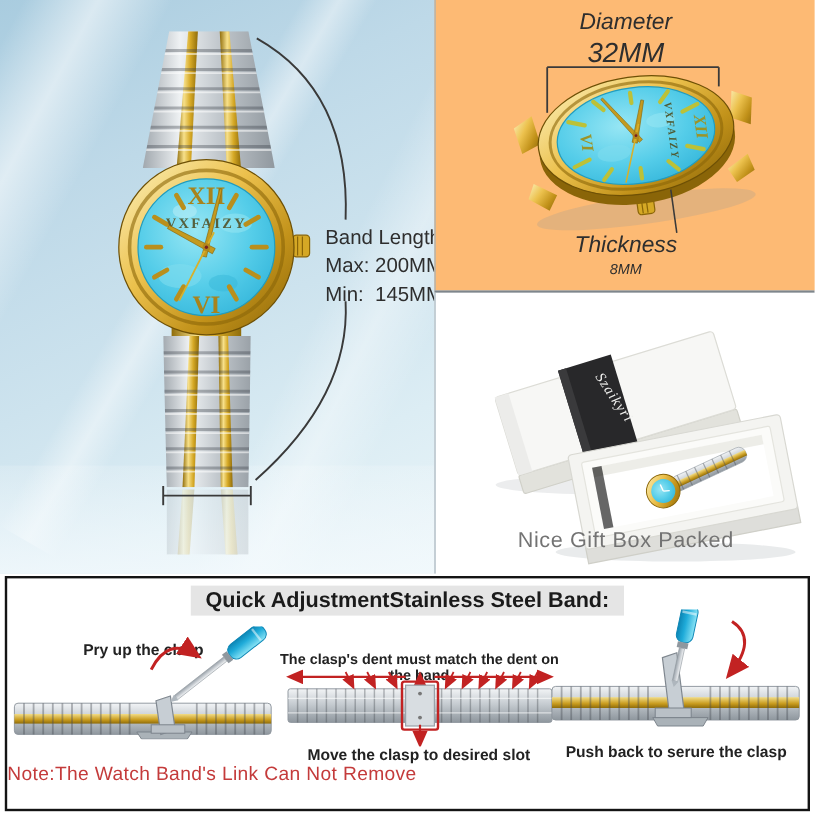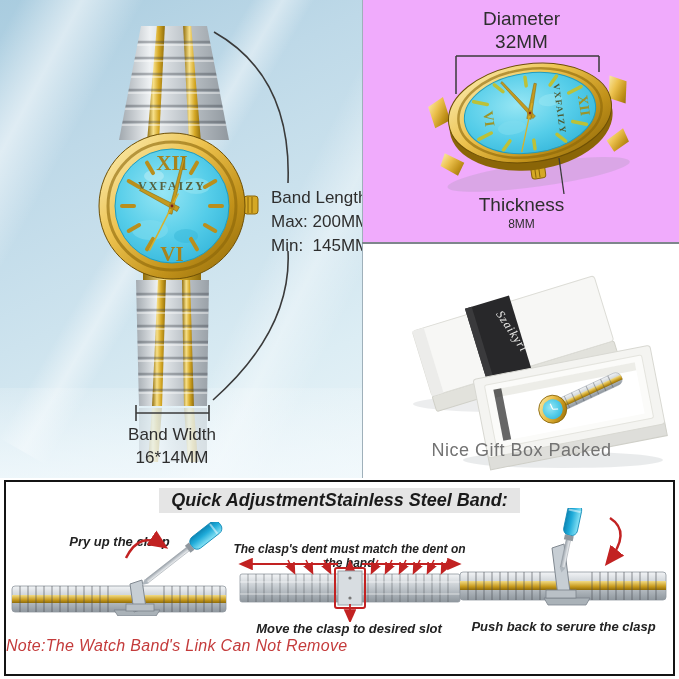--- a/index.html
+++ b/index.html
@@ -13,34 +13,34 @@
   .ray2{left:140px;top:-90px;width:55px;height:580px;transform:rotate(30deg);opacity:.8;}
   .ray3{left:255px;top:-30px;width:95px;height:640px;transform:rotate(26deg);opacity:.7;}
   .floor{position:absolute;left:0;top:388px;width:100%;height:90px;
     background:linear-gradient(to bottom,rgba(255,255,255,.15),rgba(244,250,253,.75));}
   .watch-left-svg{position:absolute;left:0;top:0;}
   .band-length-text{position:absolute;left:271px;top:186px;font-size:17px;line-height:24px;
     color:#2e2e2e;white-space:nowrap;}
   .band-width-text{position:absolute;left:97px;top:423px;width:150px;text-align:center;
     font-size:17px;line-height:23px;color:#2e2e2e;}
   
-  .panel-diameter{position:absolute;left:362px;top:0;width:317px;height:242px;background:#f0abfc;
-    border-left:1px solid #9fb0ba;}
+  .panel-diameter{position:absolute;left:362px;top:0;width:317px;height:242px;background:#fdba74;
+    border-left:1px solid #9fb0ba;font-style:italic;}
   .panel-giftbox{position:absolute;left:362px;top:244px;width:317px;height:234px;background:#fff;
     border-left:1px solid #9fb0ba;}
   .divider-h{position:absolute;left:362px;top:242px;width:317px;height:2px;background:#7e868c;}
   .ctext{position:absolute;left:0;width:100%;text-align:center;}
   .dia-label{top:8px;font-size:19px;color:#2e2e2e;}
-  .dia-value{top:31px;font-size:19px;color:#2e2e2e;}
+  .dia-value{top:31px;font-size:23px;color:#2e2e2e;}
   .thick-label{top:194px;font-size:19px;color:#2e2e2e;}
   .thick-value{top:217px;font-size:12px;color:#2e2e2e;}
   .giftbox-caption{top:196px;font-size:18px;color:#737373;letter-spacing:.5px;}
   
   .panel-instructions{position:absolute;left:4px;top:480px;width:671px;height:196px;background:#fff;
-    border:2px solid #141414;box-sizing:border-box;font-style:italic;}
+    border:2px solid #141414;box-sizing:border-box;}
   .instr-title-wrap{position:absolute;left:0;top:6px;width:100%;text-align:center;}
   .instr-title{display:inline-block;background:#e5e5e5;padding:2px 12px;font-size:18px;
     font-weight:bold;color:#1a1a1a;}
   .figsvg{position:absolute;}
   .fig1svg{left:2px;top:40px;}
   .fig2svg{left:228px;top:76px;}
   .fig3svg{left:452px;top:26px;}
   .cap{position:absolute;text-align:center;color:#222;}
   .cap-step1{left:16px;top:52px;width:195px;font-size:13px;font-weight:bold;}
   .cap-step2-top{left:226px;top:60px;width:235px;font-size:12px;font-weight:bold;}
@@ -225,24 +225,20 @@
         <line x1="136" y1="413" x2="209" y2="413"></line>
         <line x1="136" y1="405" x2="136" y2="421"></line>
         <line x1="209" y1="405" x2="209" y2="421"></line>
       </g>
     </svg>
 
     <div class="band-length-text">
       <div>Band Length</div>
       <div>Max: 200MM</div>
       <div>Min:&nbsp; 145MM</div>
-    </div>
-    <div class="band-width-text">
-      <div>Band Width</div>
-      <div>16*14MM</div>
     </div>
   </section>
 
   <section class="panel-diameter">
     <div class="ctext dia-label">Diameter</div>
     <div class="ctext dia-value">32MM</div>
 
     <svg width="317" height="242" viewBox="0 0 317 242" style="position:absolute;left:0;top:0;">
       <g stroke="#3a3a3a" stroke-width="1.5">
         <line x1="93" y1="56" x2="236" y2="56"></line>

